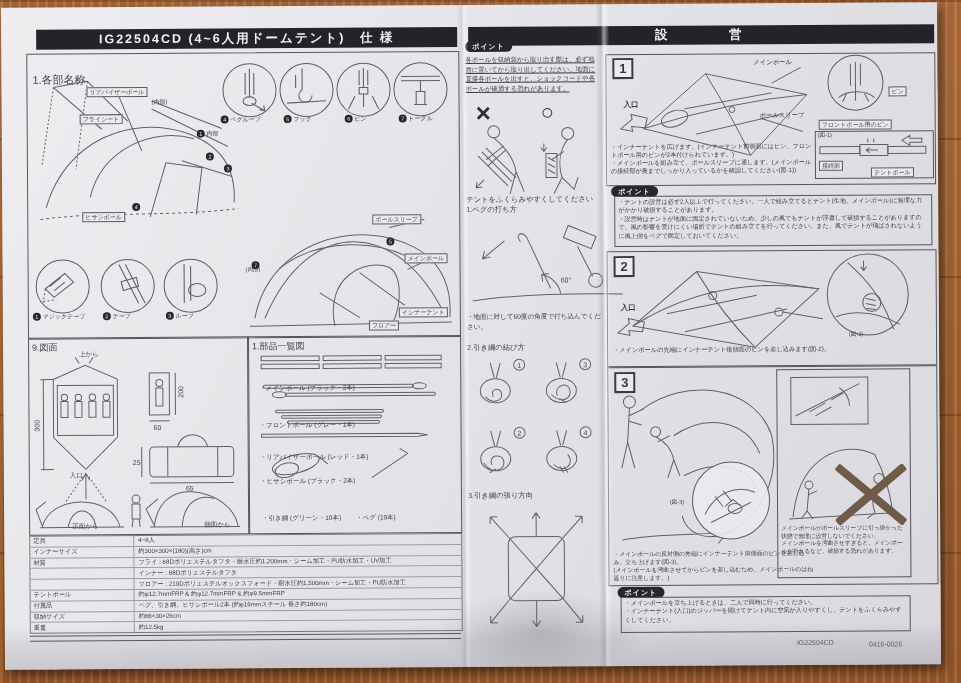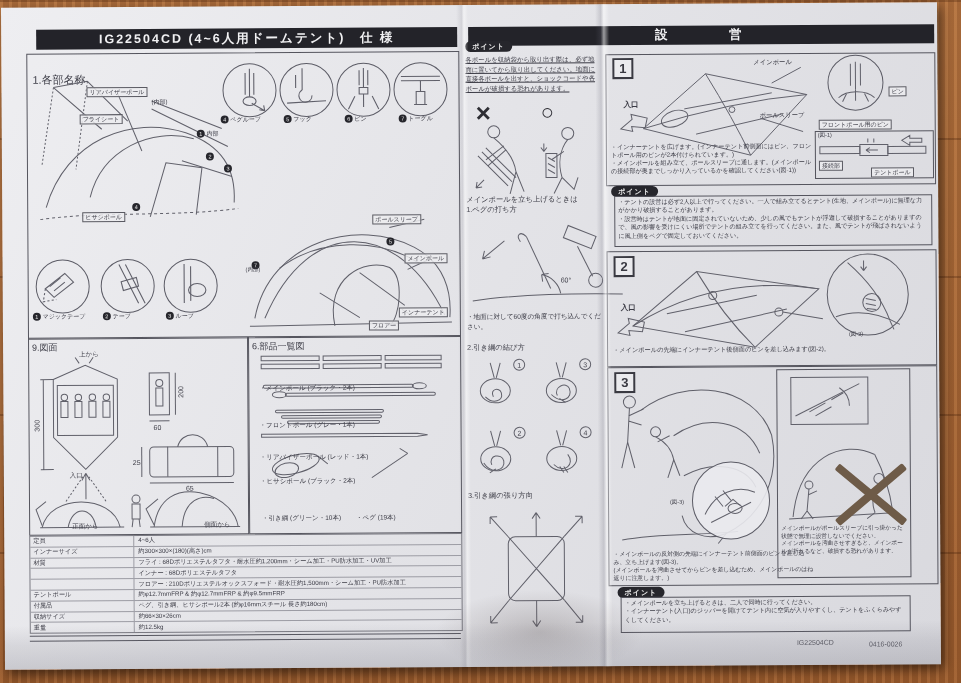--- a/index.html
+++ b/index.html
@@ -186,21 +186,21 @@
     <path d="M118,168 L208,168"></path>
         <path d="M122,168 C126,138 146,130 168,134 C194,140 204,156 206,168"></path>
     <path d="M122,166 L114,150 L126,140"></path>
         <path d="M150,168 C152,140 170,136 182,140" stroke-width=".7"></path>
   </svg>
   <div class="t" style="left:66px;top:464px;font-size:6.5px;">入口</div>
   <div class="t" style="left:68px;top:515px;font-size:6.5px;">正面から</div>
   <div class="t" style="left:200px;top:514px;font-size:6.5px;">側面から</div>
 
   <div class="sec" style="left:245px;top:330px;width:211px;height:196px;"></div>
-  <div class="t" style="left:249px;top:334px;font-size:9px;">6.部品一覧図</div>
+  <div class="t" style="left:249px;top:334px;font-size:9px;">1.部品一覧図</div>
   <svg style="left:252px;top:346px;" width="200" height="168" viewBox="0 0 200 168">
     <rect x="6" y="4" width="58" height="4.5" fill="#2e2e34"></rect>
         <rect x="68" y="4" width="58" height="4.5" fill="#2e2e34"></rect>
         <rect x="130" y="4" width="56" height="4.5" fill="#2e2e34"></rect>
     <rect x="6" y="12" width="58" height="4.5" fill="#2e2e34"></rect>
         <rect x="68" y="12" width="58" height="4.5" fill="#2e2e34"></rect>
         <rect x="130" y="12" width="56" height="4.5" fill="#2e2e34"></rect>
     <rect x="8" y="33" width="150" height="3" rx="1.5"></rect>
         <rect x="30" y="41" width="150" height="3" rx="1.5"></rect>
     <ellipse cx="164" cy="34.5" rx="7" ry="3"></ellipse>
@@ -276,21 +276,21 @@
     <path d="M50,54 L44,76 M50,54 L58,74"></path>
     <path d="M12,38 L42,68 M16,34 L46,64 M20,30 L50,60" stroke-width=".8"></path>
     <path d="M18,62 l-8,8 M10,70 l6,-1 M10,70 l1,-6"></path>
     <circle cx="102" cy="16" r="6"></circle>
         <path d="M102,22 C94,32 92,46 96,60"></path>
     <path d="M98,34 L86,42 M96,60 L88,76 M96,60 L108,72 L112,60"></path>
     <rect x="80" y="36" width="11" height="24"></rect>
         <path d="M82,40 L89,44 M82,46 L89,50 M82,52 L89,56" stroke-width=".6"></path>
     <path d="M78,26 L78,34 M78,34 l-3,-4 M78,34 l3,-4" stroke-width=".8"></path>
   </svg>
-  <div class="t" style="left:464px;top:190px;font-size:7.3px;">メインポールを立ち上げるときは</div>
+  <div class="t" style="left:464px;top:190px;font-size:7.3px;">テントをふくらみやすくしてください</div>
   <div class="t" style="left:464px;top:200px;font-size:7.3px;">1.ペグの打ち方</div>
   <svg style="left:466px;top:210px;" width="158" height="95" viewBox="0 0 158 95">
     <path d="M4,86 Q60,78 154,80"></path>
     <path d="M58,22 L82,74" stroke-width="2"></path>
         <path d="M58,22 C52,16 47,20 52,27"></path>
     <path d="M36,26 L14,44 M14,44 l8,-2 M14,44 l2,-8" stroke-width="1.3"></path>
     <g transform="rotate(22 110,26)">
           <rect x="95" y="16" width="30" height="13"></rect>
         </g>
     <path d="M109,32 L124,62" stroke-width="2.2"></path>

